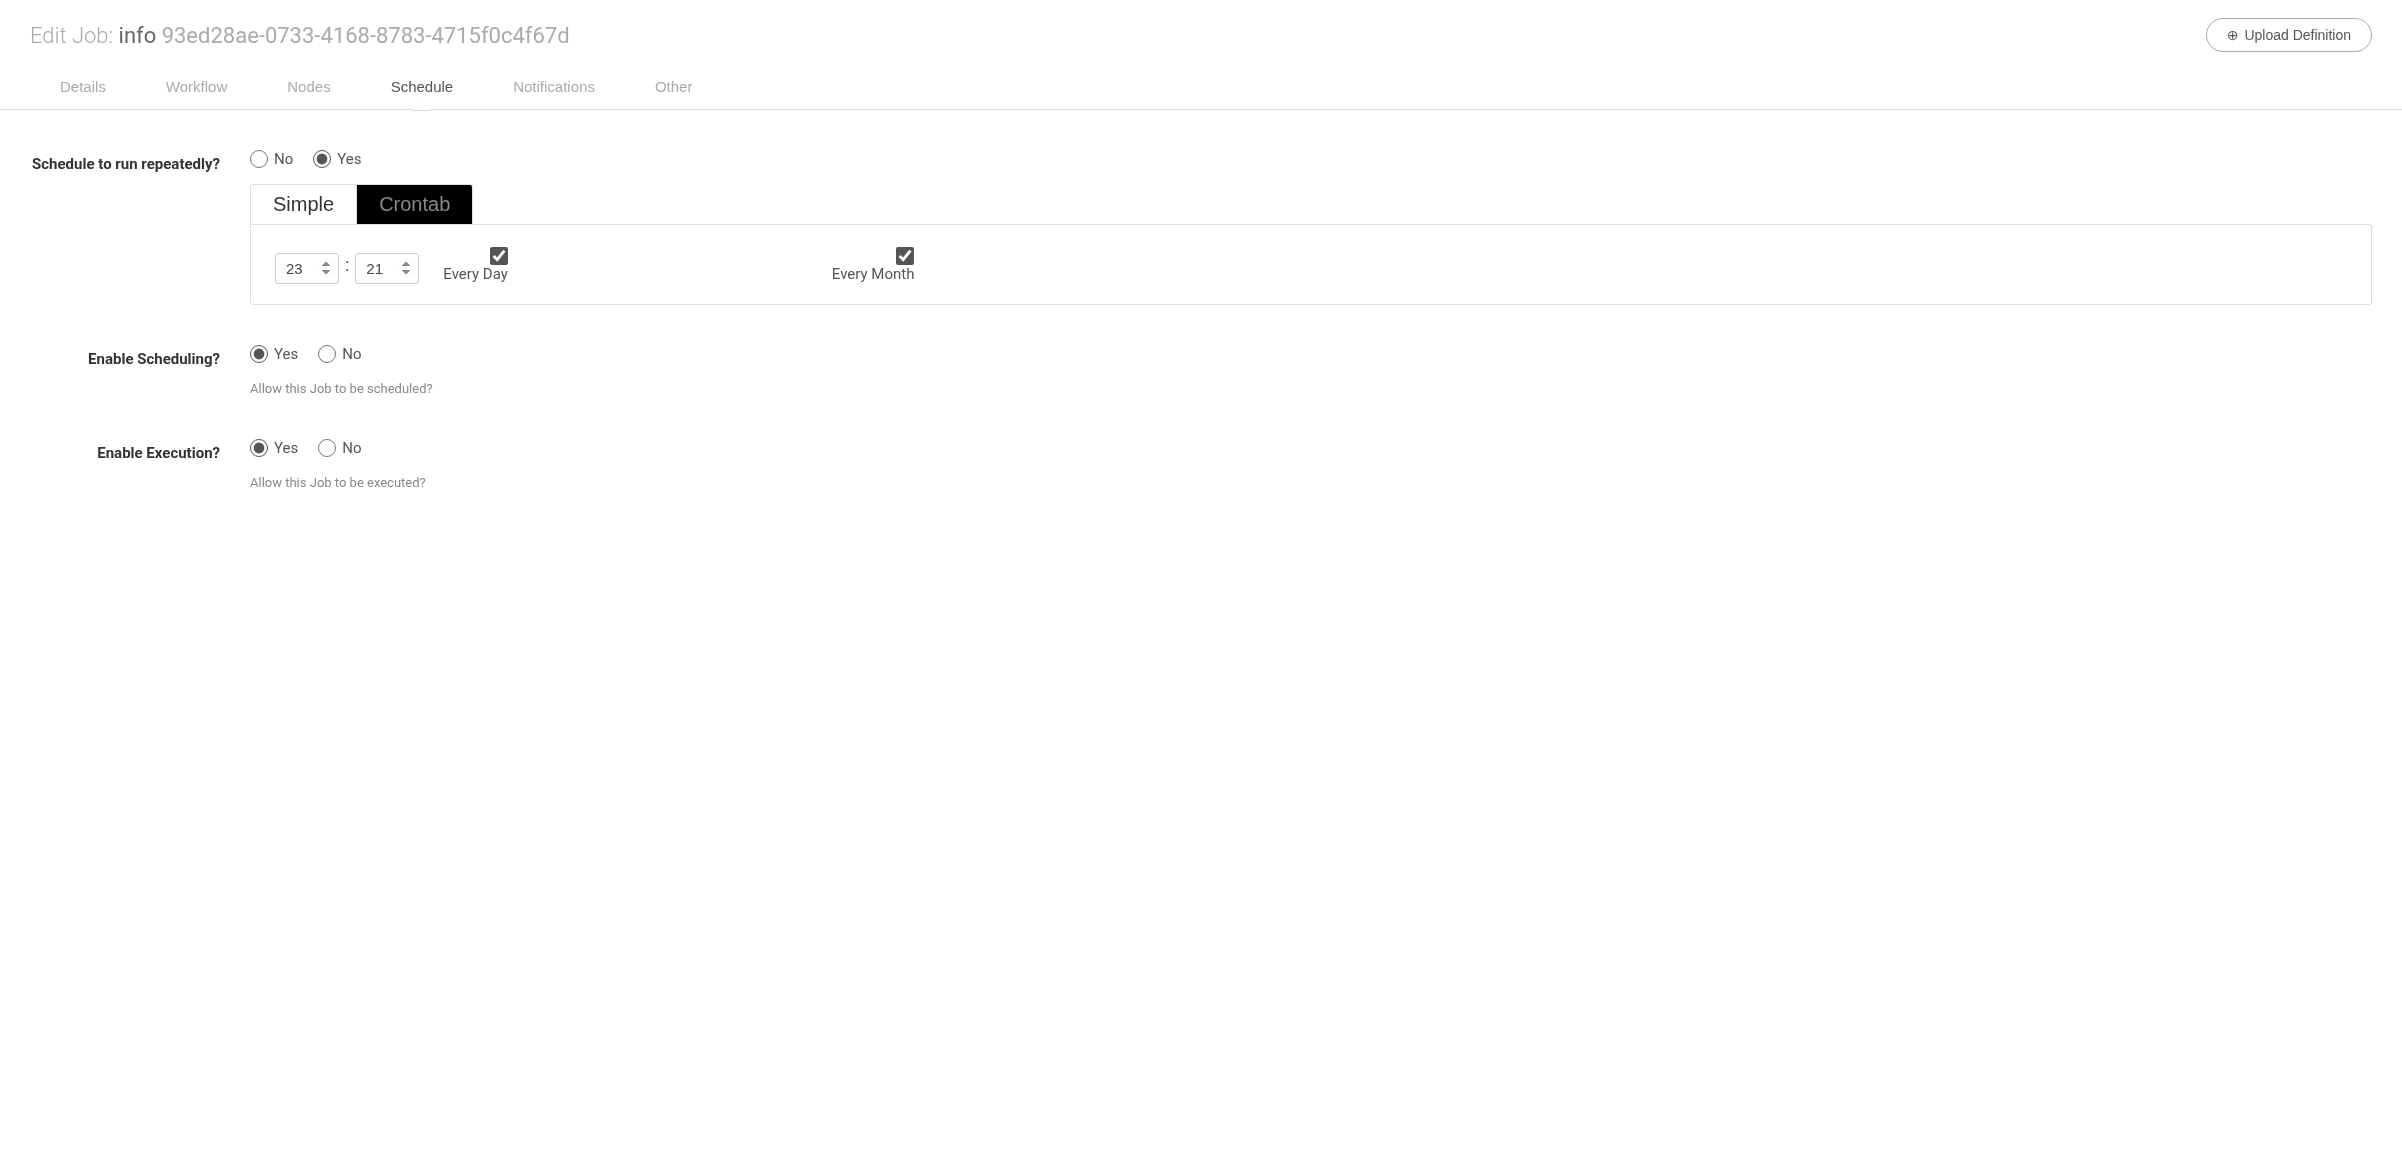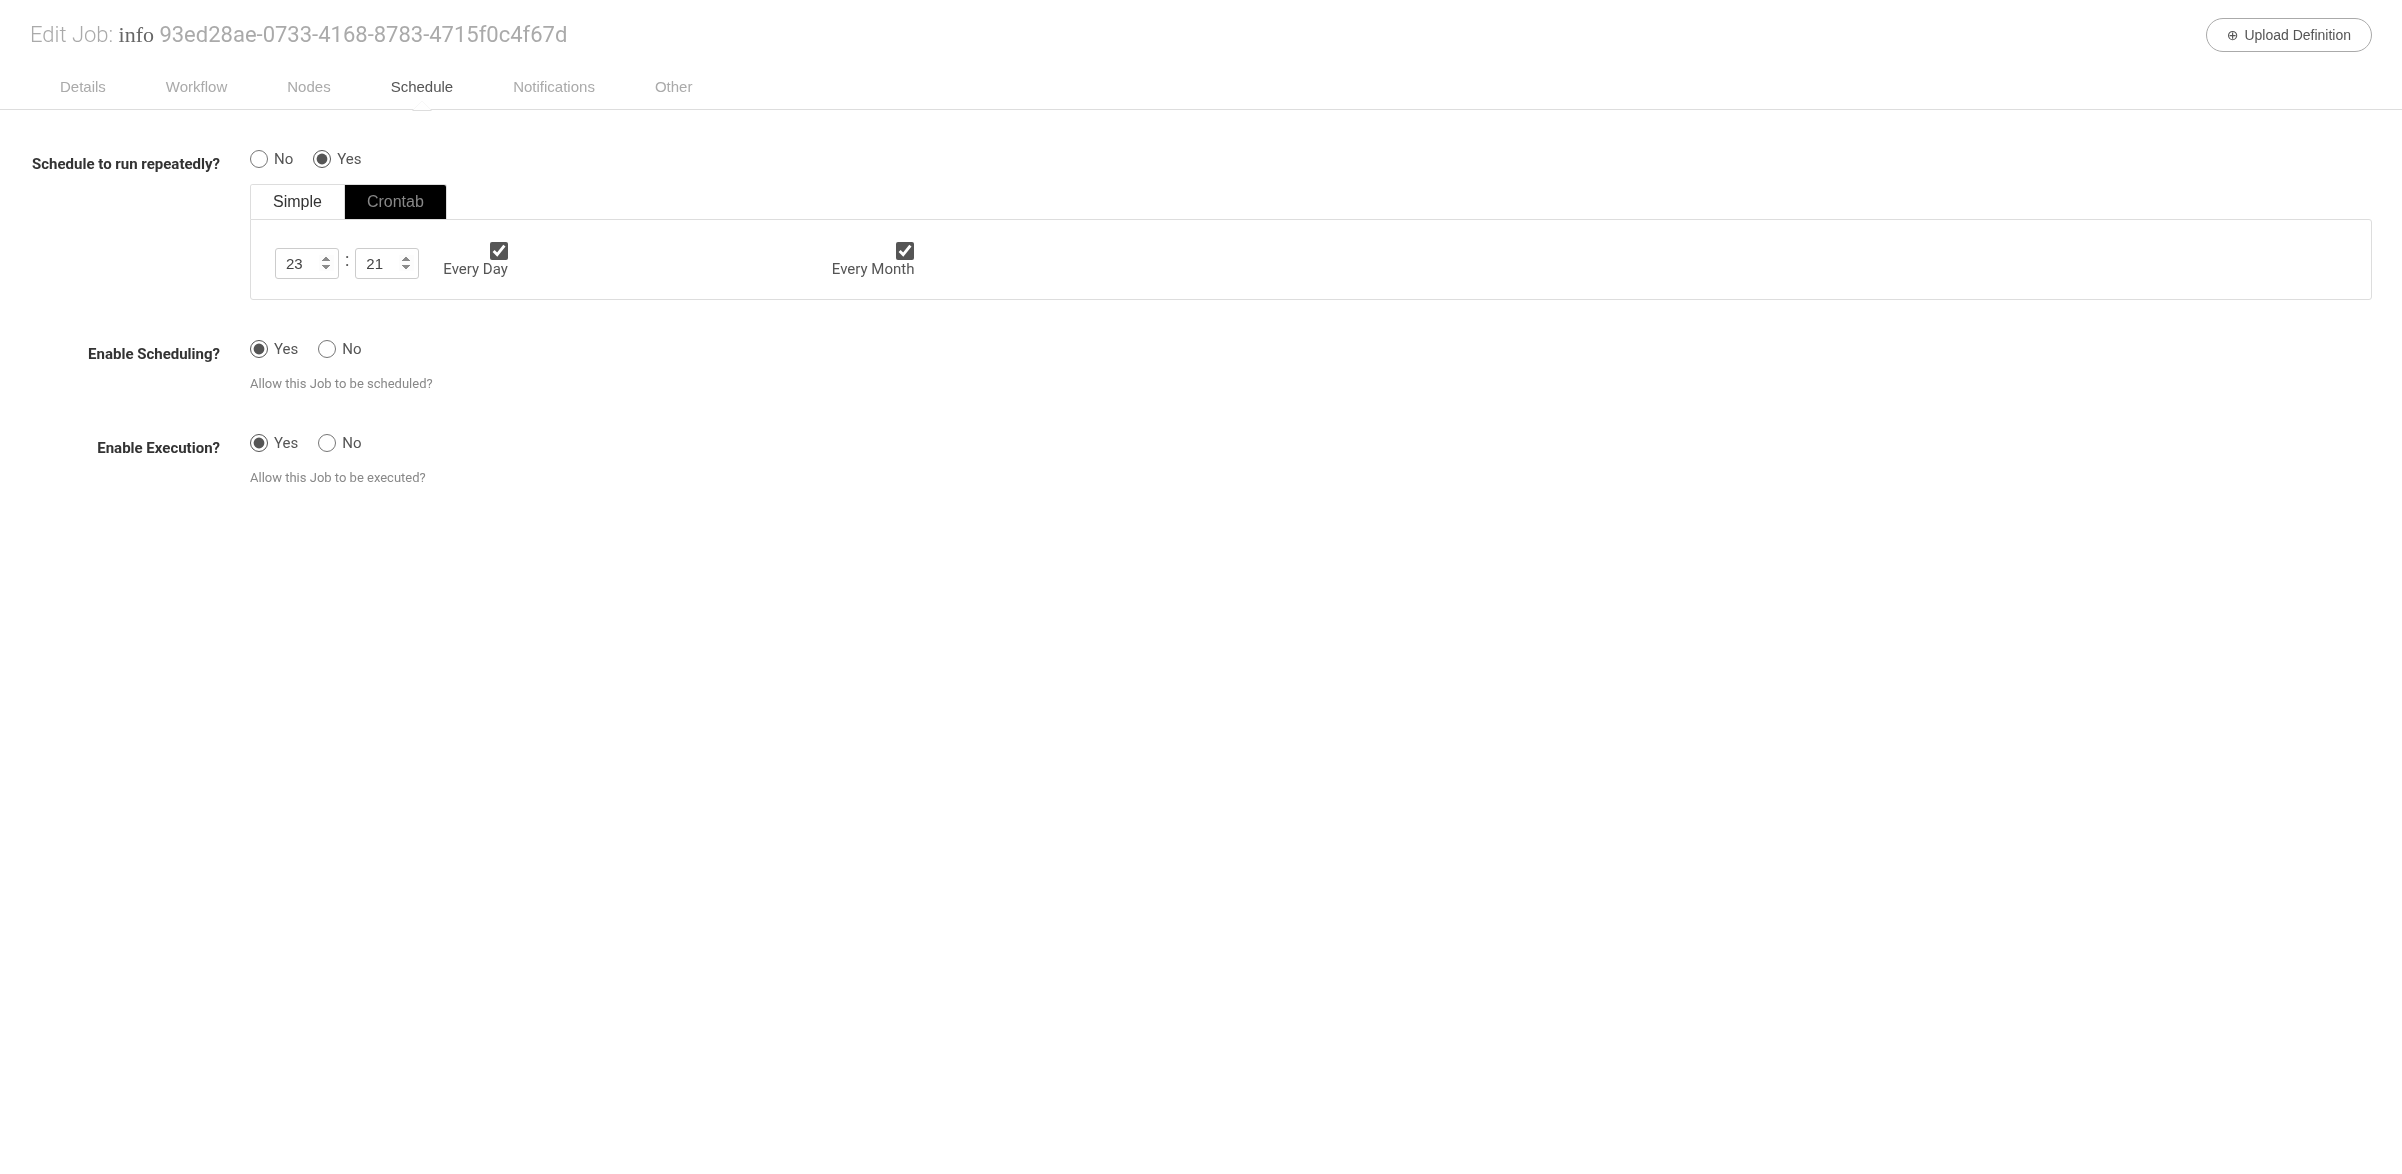--- a/index.html
+++ b/index.html
@@ -18,21 +18,20 @@
       padding: 18px 30px 14px 30px;
     }
     .header-title {
       font-size: 22px;
       color: #aaa;
       font-weight: 300;
     }
     .header-title span.keyword {
       color: #666;
       font-weight: 400;
-      font-family: Liberation Serif, serif;
     }
     .header-title span.job-id {
       color: #aaa;
       font-weight: 400;
     }
     .upload-btn {
       border: 1.5px solid #aaa;
       border-radius: 20px;
       padding: 8px 20px;
       background: #fff;
@@ -142,21 +141,21 @@
     .sub-tabs {
       display: flex;
       border: 1px solid #ddd;
       border-bottom: none;
       width: fit-content;
       border-radius: 3px 3px 0 0;
       overflow: hidden;
     }
     .sub-tab {
       padding: 8px 22px;
-      font-size: 16px;
+      font-size: 20px;
       cursor: pointer;
       border: none;
       background: #fff;
       color: #555;
       border-right: 1px solid #ddd;
     }
     .sub-tab:last-child { border-right: none; }
     .sub-tab.active {
       background: #fff;
       font-weight: 500;

